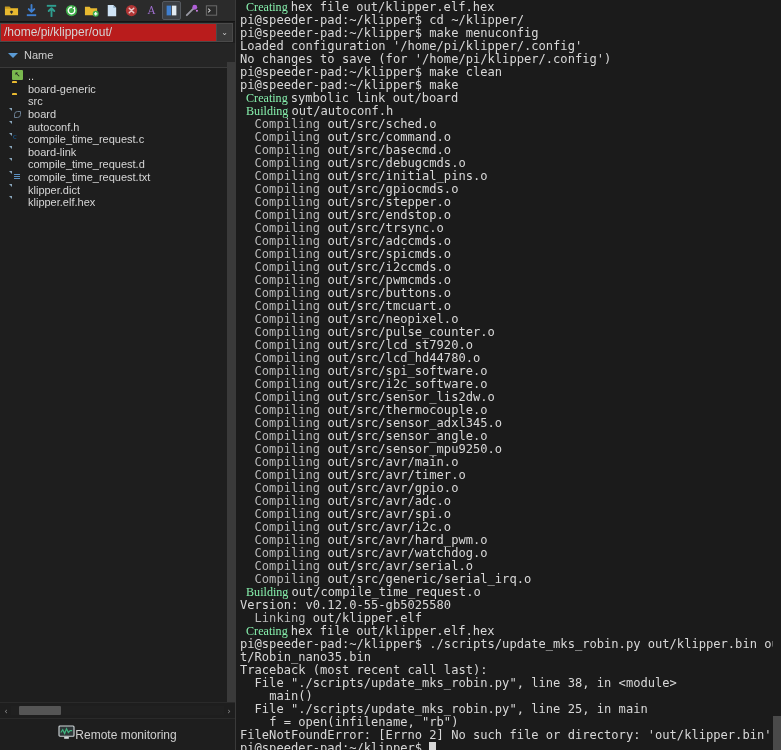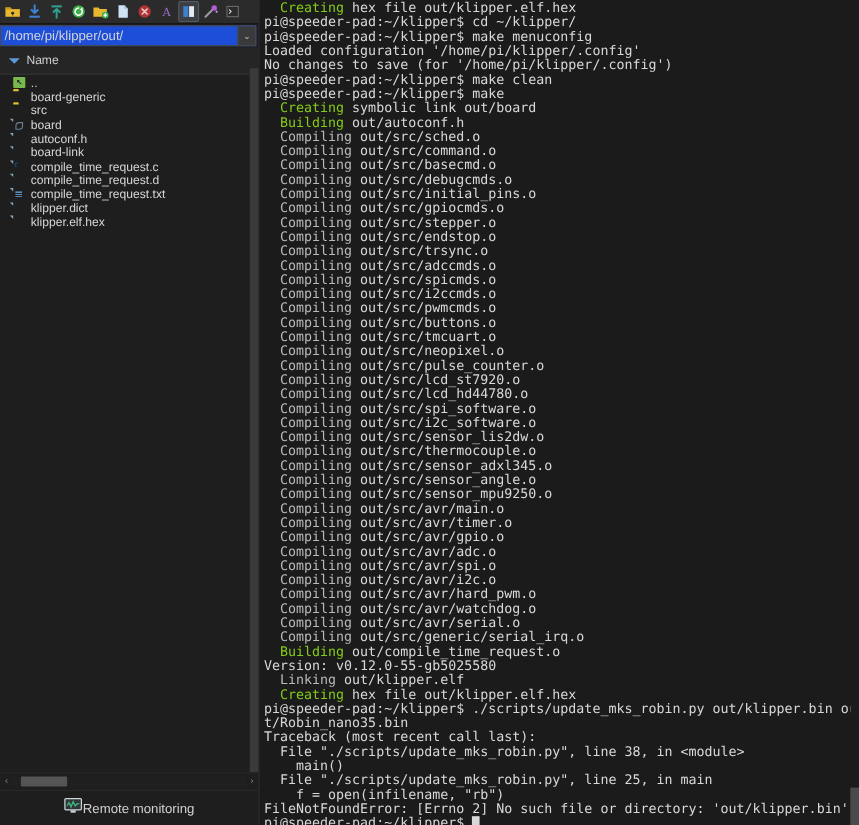--- a/index.html
+++ b/index.html
@@ -46,21 +46,21 @@
 
   
   .pathbar-wrap {
     height: 21px;
     background: #1e1e1e;
     padding: 1px 2px 2px 0px;
     display: flex; align-items: center;
   }
   .pathbar {
     flex: 1; height: 19px;
-    background: #1d4ed8;
+    background: #b91c1c;
     border: 1px solid #4a4a4a;
     display: flex; align-items: center;
     padding-left: 3px;
     position: relative;
   }
   .pathbar .ptext {
     font-family: "Liberation Sans", sans-serif;
     font-size: 12px;
     color: #d4d4d4;
     white-space: nowrap; overflow: hidden;
@@ -230,21 +230,21 @@
   }
   .term-lines {
     font-family: "DejaVu Sans Mono", monospace;
     font-size: 12.1px;
     line-height: 13.0px;
     white-space: pre-wrap;
     word-break: break-all;
   }
   .term-lines div { min-height: 13px; }
   .c-default { color: #d8d8d8; }
-  .c-cyan    { color: #84cc16; }
+  .c-cyan    { color: #86efac; font-family: Liberation Serif, serif; }
   .c-gray    { color: #b9b9b9; }
   .cursor {
     display: inline-block;
     width: 7px; height: 12px;
     background: #d8d8d8;
     vertical-align: -2px;
   }
   .term-vscroll {
     position: absolute; right: 0; top: 0; bottom: 0;
     width: 8px; background: #1b1b1b;
@@ -363,26 +363,26 @@
         </div>
         <div class="file-row">
           <span class="ficon"><span class="ic-doc link"></span></span>
           <span class="fname">board</span>
         </div>
         <div class="file-row">
           <span class="ficon"><span class="ic-doc h"></span></span>
           <span class="fname">autoconf.h</span>
         </div>
         <div class="file-row">
+          <span class="ficon"><span class="ic-doc c"></span></span>
+          <span class="fname">compile_time_request.c</span>
+        </div>
+        <div class="file-row">
           <span class="ficon"><span class="ic-doc"></span></span>
           <span class="fname">board-link</span>
-        </div>
-        <div class="file-row">
-          <span class="ficon"><span class="ic-doc c"></span></span>
-          <span class="fname">compile_time_request.c</span>
         </div>
         <div class="file-row">
           <span class="ficon"><span class="ic-doc"></span></span>
           <span class="fname">compile_time_request.d</span>
         </div>
         <div class="file-row">
           <span class="ficon"><span class="ic-doc txt"></span></span>
           <span class="fname">compile_time_request.txt</span>
         </div>
         <div class="file-row">

